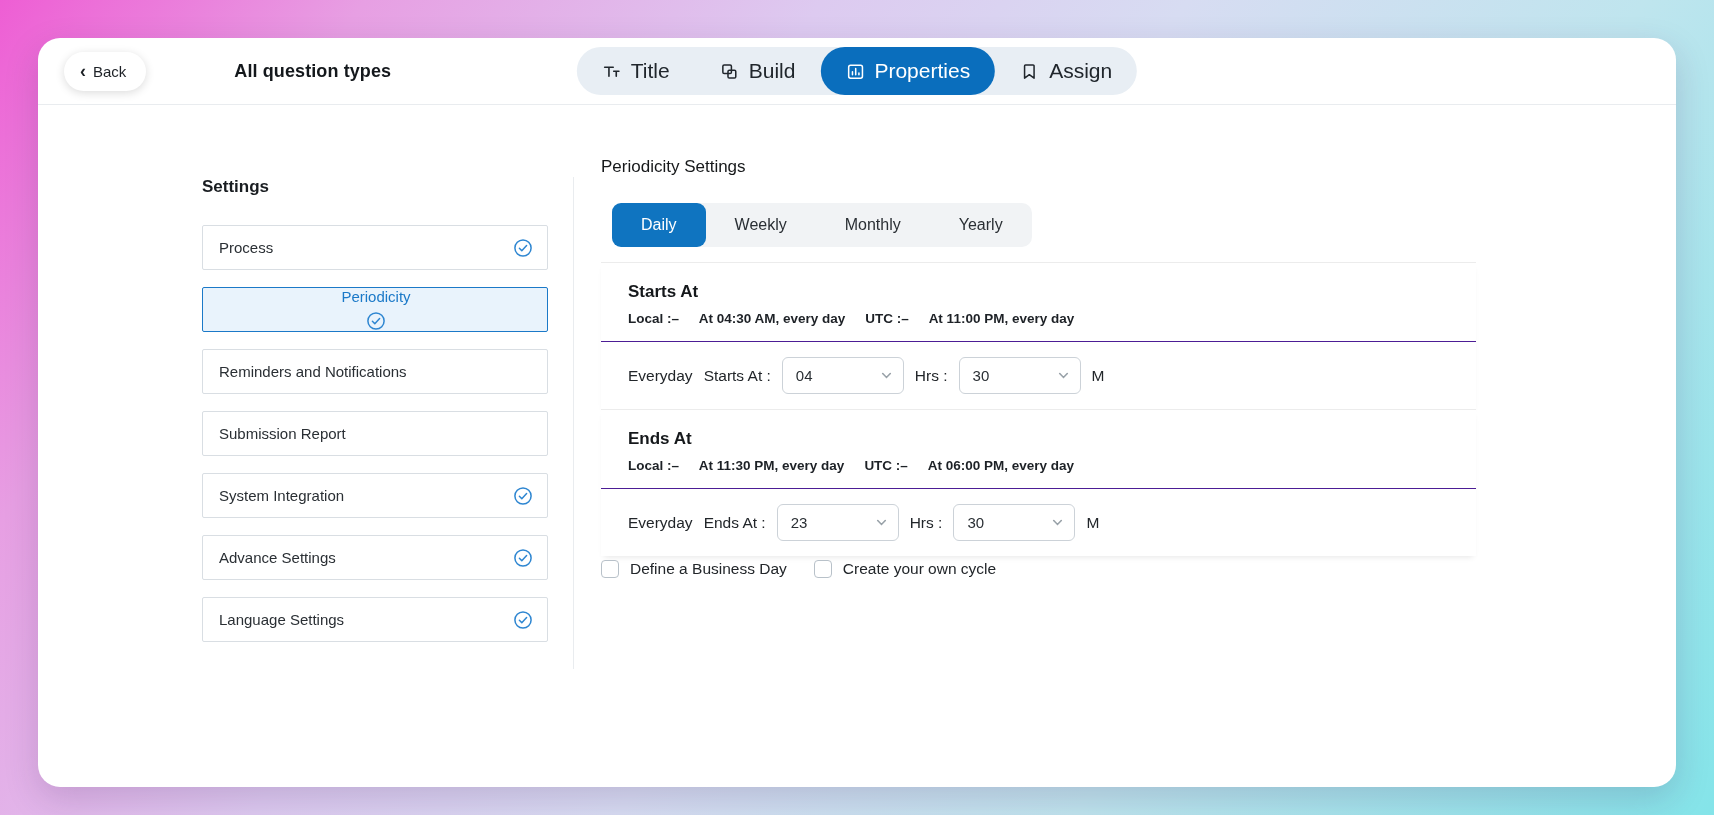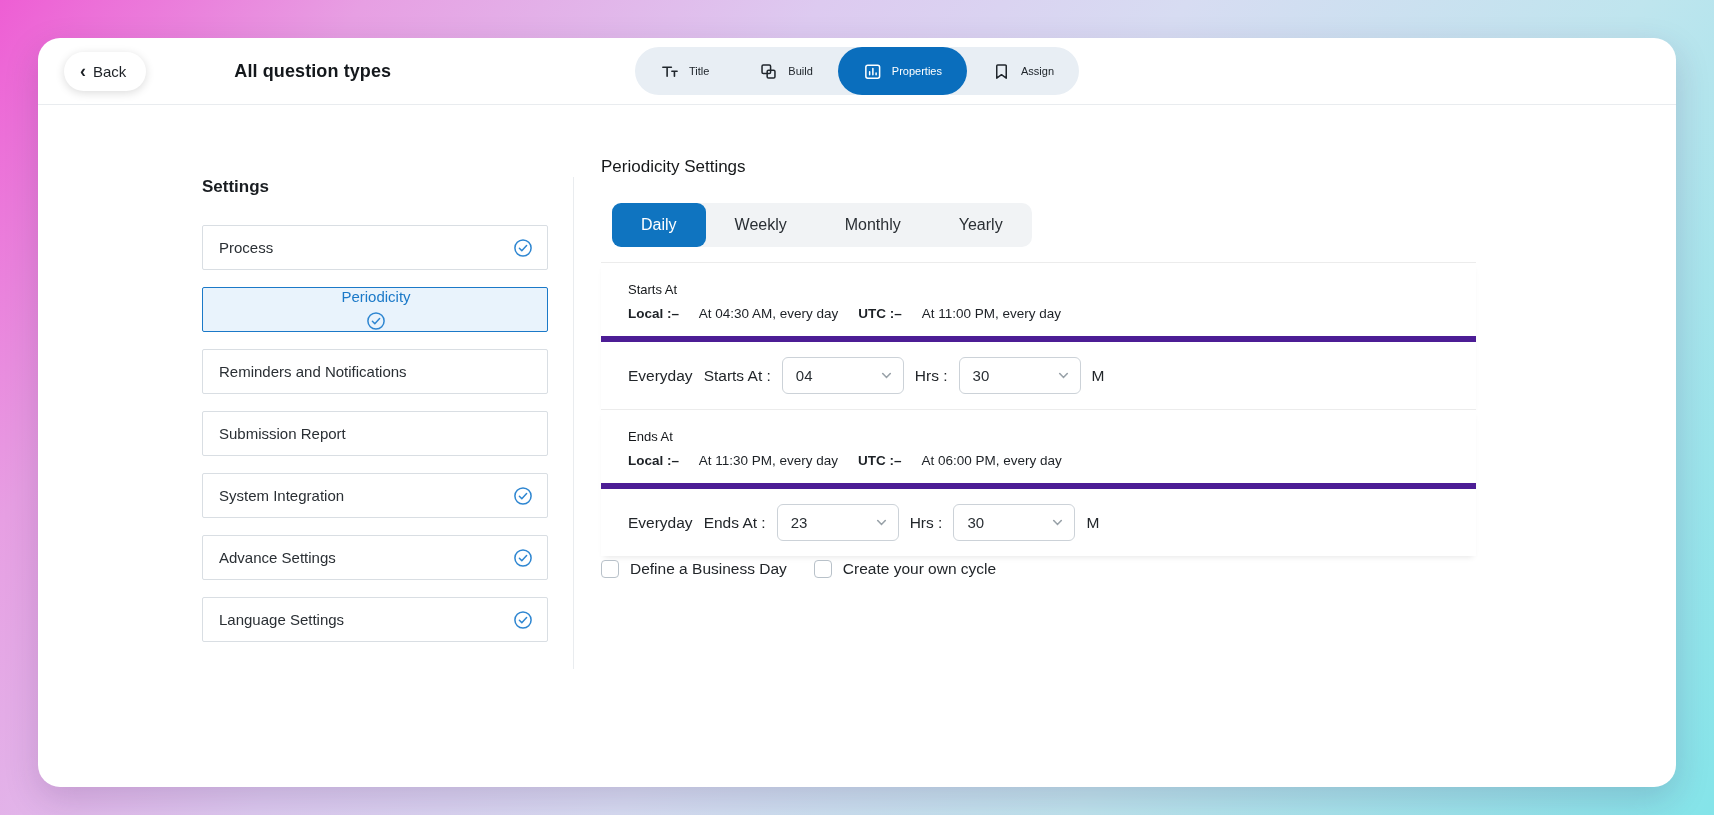--- a/index.html
+++ b/index.html
@@ -29,21 +29,21 @@
     font-family: inherit; box-shadow: 0 2px 10px rgba(0,0,0,.14); cursor: pointer;
   }
   .back-chev { font-size: 18px; line-height: 12px; font-weight: 700; color:#1d2126; }
   .header-title { font-size: 18px; font-weight: 700; color: #14181c; margin-left: 88px; letter-spacing:.1px; }
   .tab-group {
     position: absolute; left: 50%; top: 50%; transform: translate(-50%,-50%);
     display: flex; align-items: stretch; background: #e8eef4; border-radius: 26px; height: 48px;
   }
   .h-tab {
     display: flex; align-items: center; gap: 10px; padding: 0 25px;
-    border-radius: 26px; font-size: 11px; color: #20262c; cursor: pointer; white-space: nowrap;
+    border-radius: 26px; font-size: 21px; color: #20262c; cursor: pointer; white-space: nowrap;
   }
   .h-tab.active { background: #0a6ebd; color: #ffffff; }
   .h-icon { display:inline-flex; align-items:center; }
   .h-icon svg { display:block; }
   
   .content { display: flex; padding-left: 164px; }
   .sidebar-col {
     width: 372px; flex: none; padding: 72px 0 16px 0;
   }
   .sidebar-wrap { padding-right: 25px; border-right: 1px solid #e9ecef; padding-bottom: 10px; }
@@ -64,27 +64,27 @@
     display: inline-flex; background: #f1f3f5; border-radius: 10px; margin: 26px 0 0 11px;
   }
   .p-tab { padding: 13px 29px; font-size: 16px; color: #2a2f34; cursor: pointer; border-radius: 9px; }
   .p-tab.active { background: #0f74c0; color: #fff; }
   .sections { margin-top: 15px; }
   .section {
     background: #fff; border-top: 1px solid #ececec;
     box-shadow: 0 4px 6px -3px rgba(0,0,0,.10);
   }
   .section-head { padding: 19px 0 15px 27px; }
-  .section-title { font-size: 13px; font-weight: 400; color: #15181b; margin-bottom: 9px; }
+  .section-title { font-size: 17px; font-weight: 700; color: #15181b; margin-bottom: 9px; }
   .section-sub { display: flex; gap: 20px; font-size: 13.5px; color: #1d2126; }
   .sub-pair { white-space: nowrap; }
   .sub-label { font-weight: 700; }
-  .sub-value { font-weight: 400; margin-left: 16px; }
+  .sub-value { font-weight: 700; margin-left: 16px; }
   .section-row {
-    border-top: 6px solid #4c1d95; padding: 15px 0 15px 27px;
+    border-top: 1px solid #4c1d95; padding: 15px 0 15px 27px;
     display: flex; align-items: center; font-size: 15.5px; color: #22262a;
   }
   .row-label { margin-right: 11px; }
   .select {
     width: 122px; height: 37px; border: 1px solid #ccd2d8; border-radius: 6px; background: #fff;
     display: flex; align-items: center; justify-content: space-between;
     padding: 0 10px 0 13px; font-size: 15px; color: #2a2f34; cursor: pointer; margin-right: 11px;
   }
   .chev { display: inline-flex; }
   .unit { margin-left: 0; }

